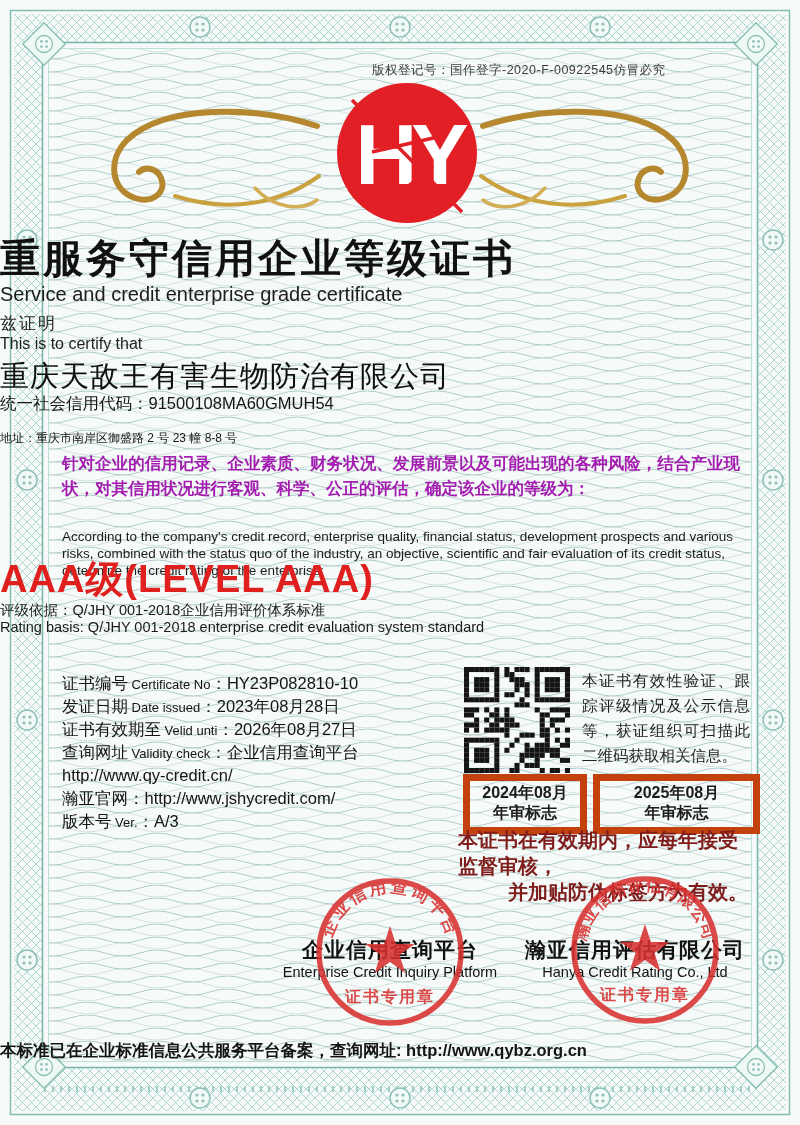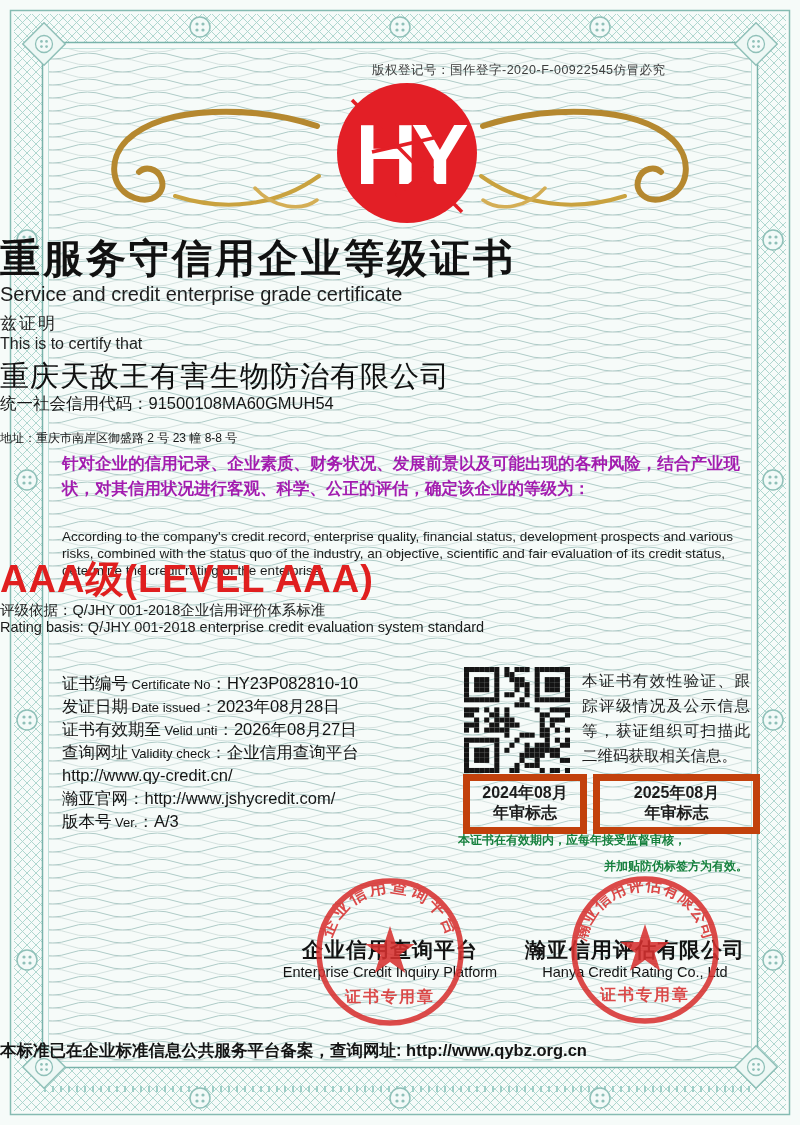--- a/index.html
+++ b/index.html
@@ -33,21 +33,21 @@
   .d-val{font-size:16.5px;color:#141414;}
 
   .qr-box{top:667px;left:464px;width:106px;height:106px;}
   .qr-note{top:668px;left:582px;width:168px;font-size:15.5px;line-height:25px;color:#1f1f1f;word-break:break-all;text-align:justify;}
 
   .year-box{height:44px;border:7px solid #c2410c;text-align:center;font-size:16px;font-weight:600;
             line-height:20px;padding-top:2px;box-sizing:content-box;background:rgba(255,255,255,.12);}
   .yb1{top:774px;left:463px;width:110px;}
   .yb2{top:774px;left:593px;width:153px;}
 
-  .sup-note{top:827px;left:458px;width:290px;font-size:12px;font-weight:600;line-height:26px;color:#15803d;}
+  .sup-note{top:827px;left:458px;width:290px;font-size:20px;font-weight:600;line-height:26px;color:#7f1d1d;}
   .sup-note .l2{text-align:right;}
 
   .issuer-cn{font-size:21px;font-weight:700;letter-spacing:1px;color:#121212;}
   .issuer-en{font-size:14.5px;color:#121212;}
   .iss-l-cn{top:936px;left:260px;width:260px;text-align:center;}
   .iss-l-en{top:964px;left:250px;width:280px;text-align:center;}
   .iss-r-cn{top:936px;left:505px;width:260px;text-align:center;}
   .iss-r-en{top:964px;left:505px;width:260px;text-align:center;}
 
   .footer-line{top:1040px;font-size:16.5px;font-weight:600;color:#141414;}

